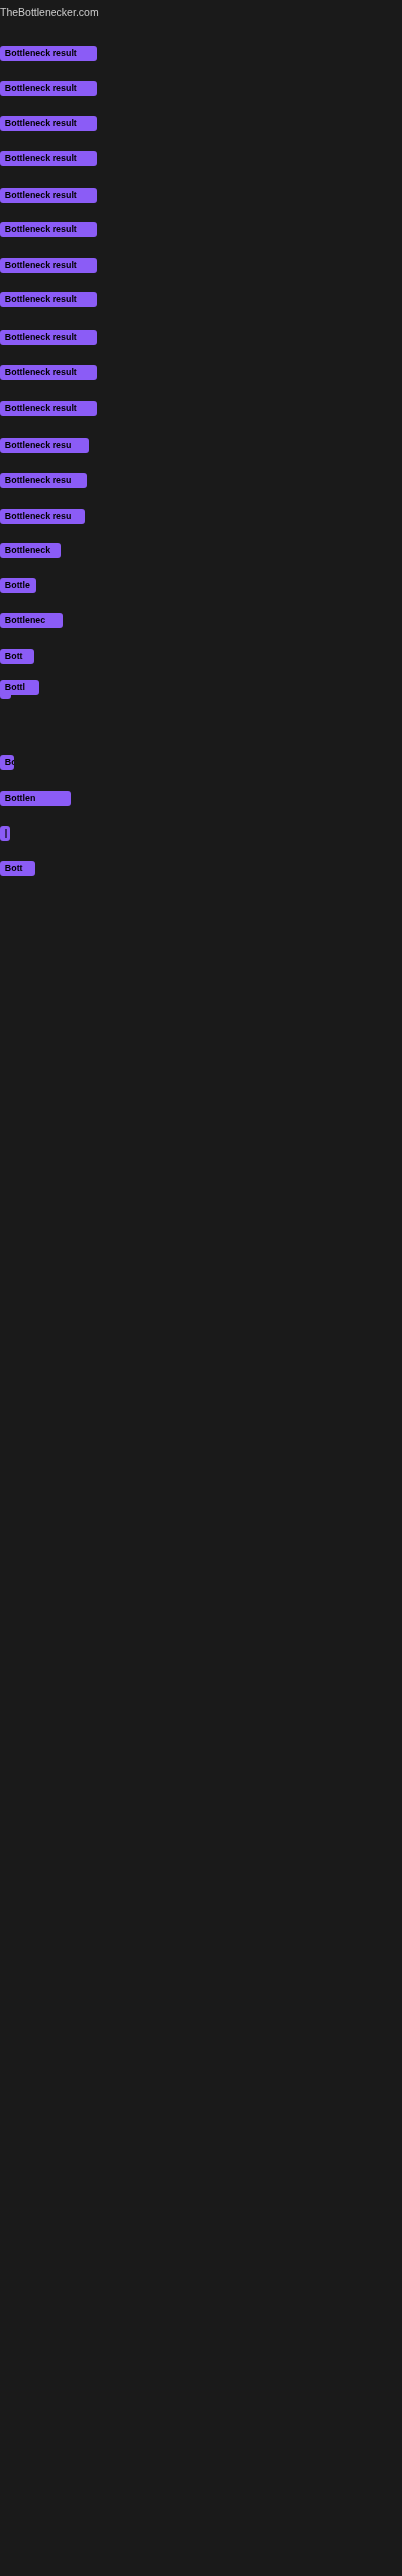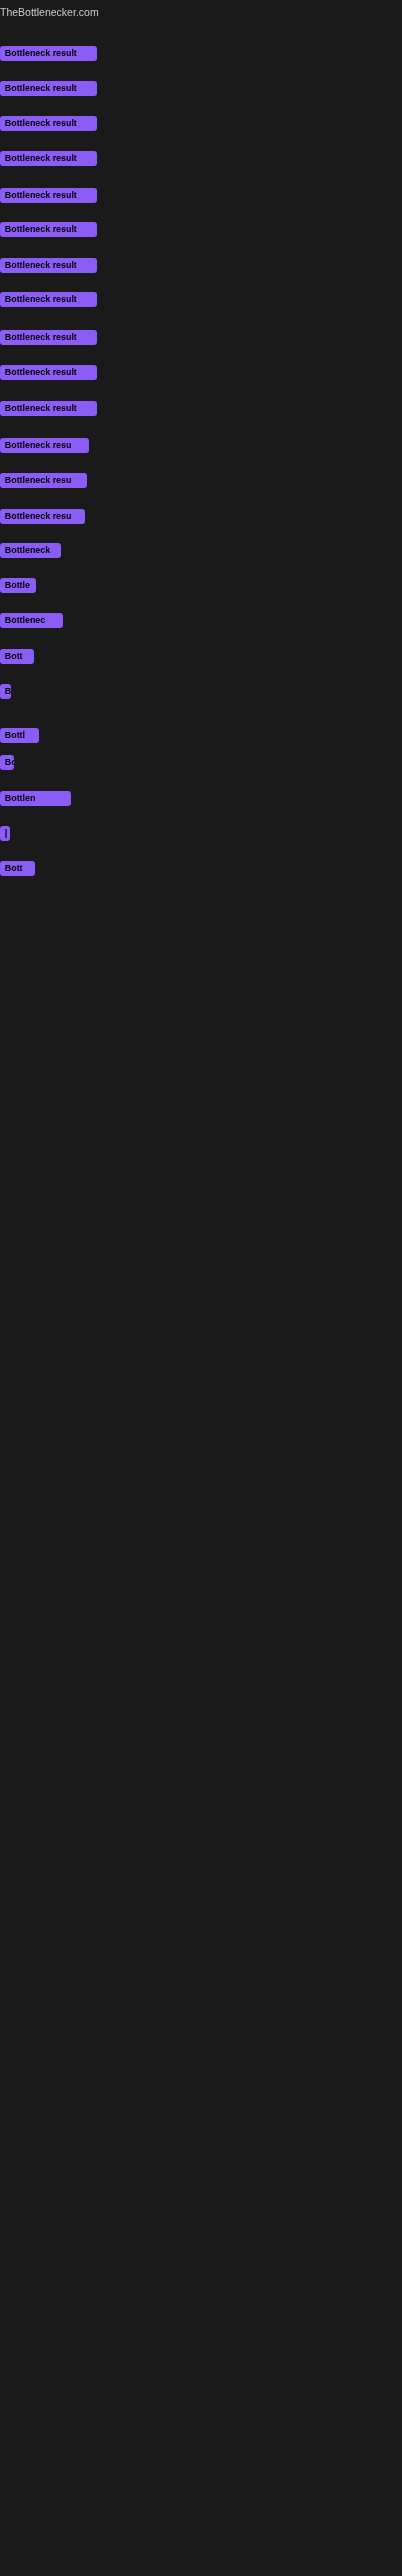--- a/index.html
+++ b/index.html
@@ -58,18 +58,18 @@
 <div class="bottleneck-badge" style="top: 365px; width: 97px;">Bottleneck result</div>
 <div class="bottleneck-badge" style="top: 401px; width: 97px;">Bottleneck result</div>
 <div class="bottleneck-badge" style="top: 438px; width: 89px;">Bottleneck resu</div>
 <div class="bottleneck-badge" style="top: 473px; width: 87px;">Bottleneck resu</div>
 <div class="bottleneck-badge" style="top: 509px; width: 85px;">Bottleneck resu</div>
 <div class="bottleneck-badge" style="top: 543px; width: 61px;">Bottleneck</div>
 <div class="bottleneck-badge" style="top: 578px; width: 36px;">Bottle</div>
 <div class="bottleneck-badge" style="top: 613px; width: 63px;">Bottlenec</div>
 <div class="bottleneck-badge" style="top: 649px; width: 34px;">Bott</div>
 <div class="bottleneck-badge" style="top: 684px; width: 11.3px;">B</div>
-<div class="bottleneck-badge" style="top: 728px; width: 39px;">Bottl</div>
+<div class="bottleneck-badge" style="top: 680px; width: 39px;">Bottl</div>
 <div class="bottleneck-badge" style="top: 755px; width: 14px;">Bo</div>
 <div class="bottleneck-badge" style="top: 791px; width: 71px;">Bottlen</div>
 <div class="bottleneck-badge" style="top: 826px; width: 6.4px;">|</div>
 <div class="bottleneck-badge" style="top: 861px; width: 35px;">Bott</div>
 
 
 </body></html>

